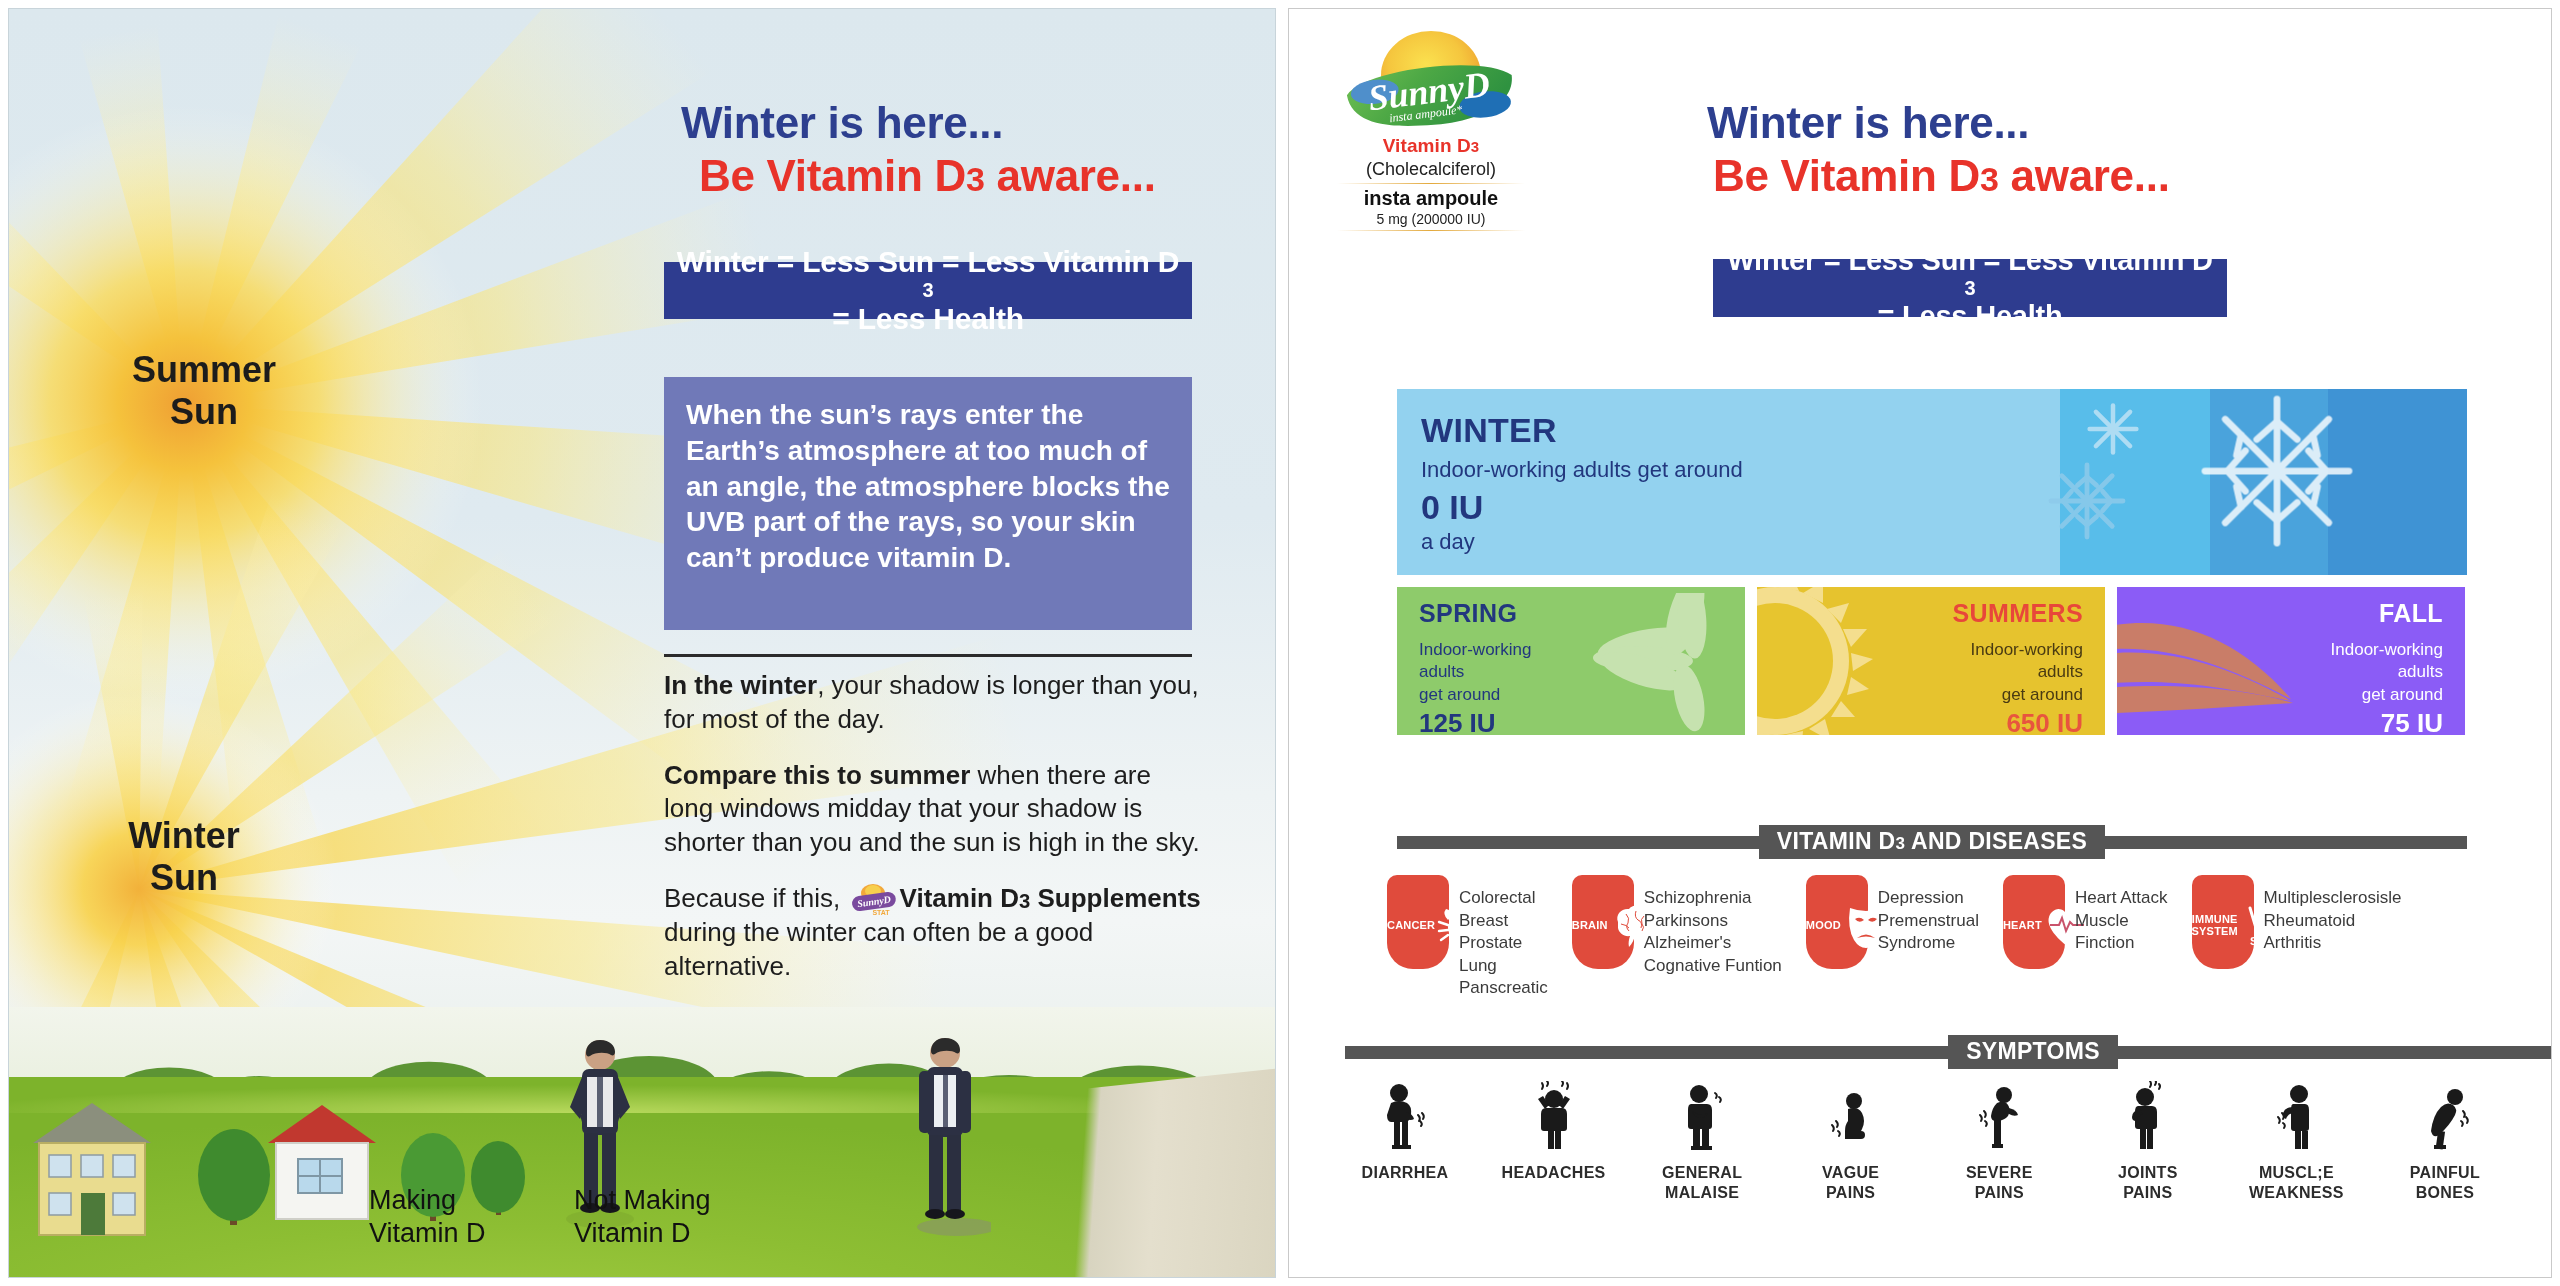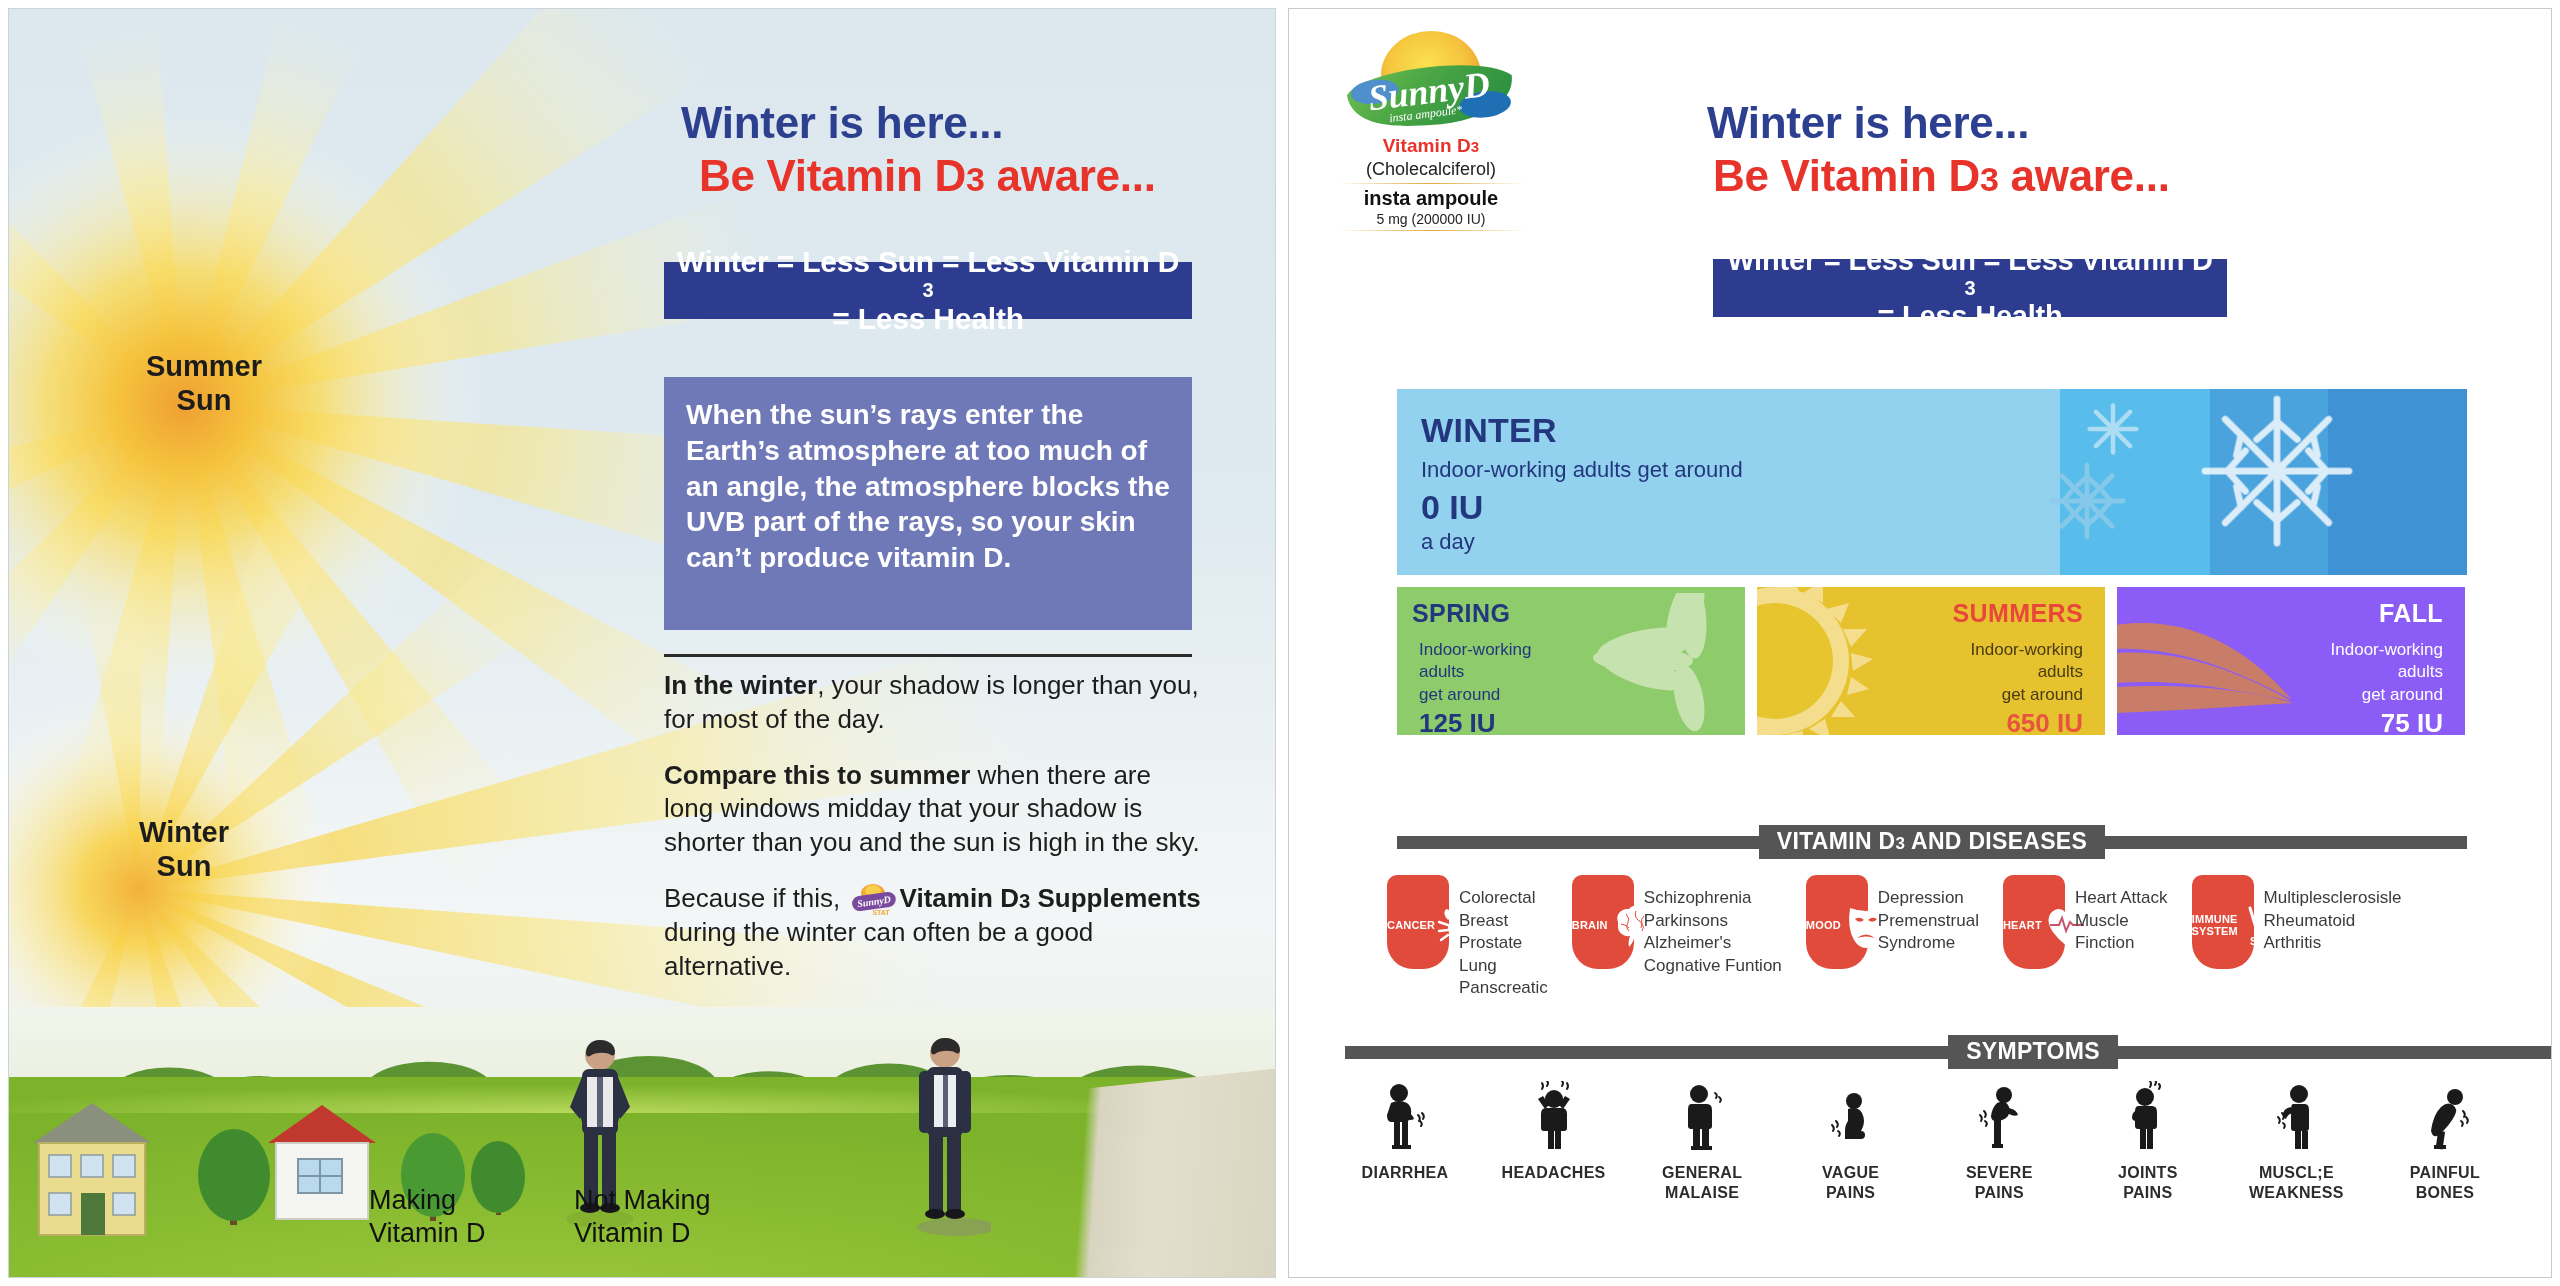--- a/index.html
+++ b/index.html
@@ -14,21 +14,21 @@
   
   #left-panel {
     position: absolute; left: 8px; top: 8px;
     width: 1268px; height: 1270px;
     overflow: hidden;
     background: linear-gradient(180deg, #dce8ee 0%, #dfeaf0 40%, #eef3f4 62%, #f3f6f6 72%, #edf2f0 80%, #e9f0ec 100%);
     border: 1px solid #c8d4da;
   }
 
   .sun-label {
-    position:absolute; color:#1c1c1c; font-size:29px; font-weight:700;
+    position:absolute; color:#1c1c1c; font-size:36px; font-weight:700;
     line-height:1.18; text-align:center; z-index:5;
   }
   #summer-sun-label { left:100px; top:340px; width:190px; }
   #winter-sun-label { left:80px; top:806px; width:190px; }
 
   
   #left-headline { position:absolute; left:672px; top:88px; width:540px; z-index:6; }
   .hl1 { color:#2d3f8f; font-size:44px; font-weight:700; letter-spacing:-0.3px; line-height:1.2; }
   .hl2 { color:#e8332a; font-size:44px; font-weight:700; letter-spacing:-0.3px; line-height:1.2; margin-left:18px; }
   .hl2 .sub { font-size:34px; }
@@ -112,21 +112,21 @@
   .wt-day   { font-size:22px; margin-top:2px; }
 
   #season-row { display:flex; gap:12px; margin-top:12px; }
   .season-card { position:relative; width:348px; height:148px; overflow:hidden; }
   #spring-card { background:#8ecb6b; }
   #summer-card { background:#e6c32e; }
   #fall-card   { background:#8b5cf6; }
   .sc-title { position:absolute; top:12px; font-size:25px; font-weight:700; letter-spacing:0.4px; }
   .sc-body  { position:absolute; font-size:17px; line-height:1.32; }
   .sc-iu    { font-size:26px; font-weight:700; }
-  #spring-card .sc-title{ left:15px; color:#22377e; }
+  #spring-card .sc-title{ left:22px; color:#22377e; }
   #spring-card .sc-body { left:22px; top:52px; color:#22377e; text-align:left;}
   #summer-card .sc-title{ right:22px; color:#e8473a; }
   #summer-card .sc-body { right:22px; top:52px; color:#4a3b12; text-align:right;}
   #summer-card .sc-iu   { color:#e8553e; }
   #fall-card .sc-title  { right:22px; color:#fff; }
   #fall-card .sc-body   { right:22px; top:52px; color:#fff; text-align:right;}
 
   
   .ribbon { position:relative; height:30px; display:flex; align-items:center; }
   .ribbon-bar { flex:1; height:13px; background:#555; }

